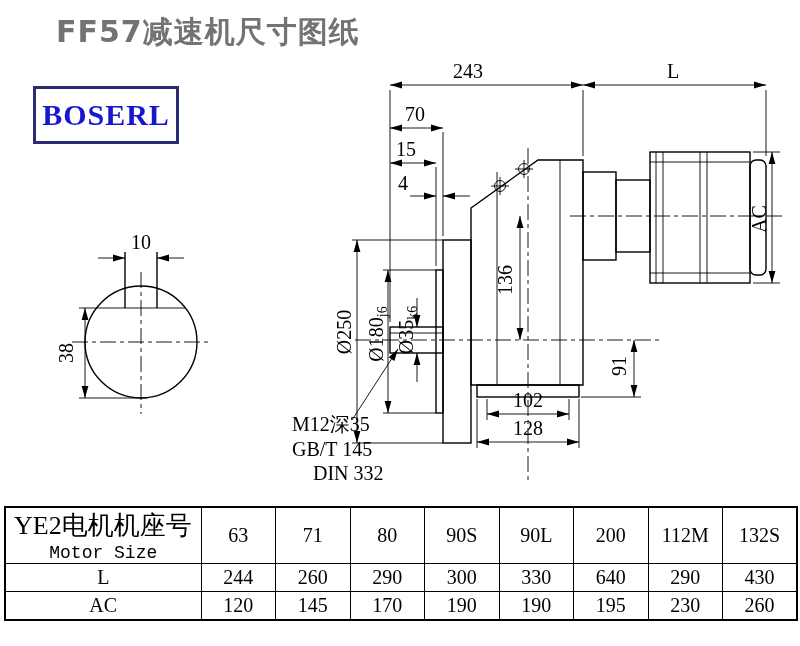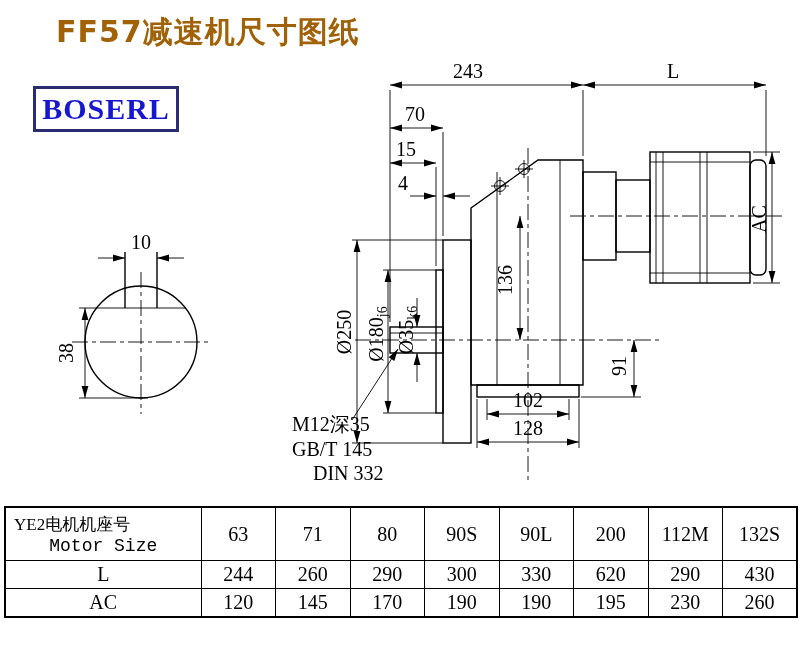--- a/index.html
+++ b/index.html
@@ -2,25 +2,25 @@
 <html><head>
 <meta charset="utf-8">
 <style>
   html,body{margin:0;padding:0;}
   body{
     width:800px;height:646px;position:relative;background:#fff;overflow:hidden;
     font-family:"Liberation Sans",sans-serif;
   }
   .title{
     position:absolute;left:56px;top:12px;
-    font-family:"DejaVu Sans",sans-serif;font-weight:bold;font-size:30px;color:#a16207;
+    font-family:"DejaVu Sans",sans-serif;font-weight:bold;font-size:30px;color:#737373;
     letter-spacing:1px;white-space:nowrap;
   }
   .logo{
-    position:absolute;left:33px;top:86px;width:146px;height:46px;box-sizing:border-box;
+    position:absolute;left:33px;top:86px;width:146px;height:58px;box-sizing:border-box;
     border:3px solid #2b2b72;display:flex;align-items:center;justify-content:center;
     font-family:"Liberation Serif",serif;font-weight:600;font-size:30px;color:#1717d0;
     letter-spacing:1px;background:#fff;
   }
   svg.drawing{position:absolute;left:0;top:0;}
   .ol{fill:none;stroke:#000;stroke-width:1.4;}
   .tl{fill:none;stroke:#000;stroke-width:0.9;}
   .cl{fill:none;stroke:#000;stroke-width:0.9;stroke-dasharray:16 4 4 4;}
   .dl{fill:none;stroke:#000;stroke-width:0.9;marker-start:url(#arr);marker-end:url(#arr);}
   .dle{fill:none;stroke:#000;stroke-width:0.9;marker-end:url(#arr);}
@@ -29,21 +29,21 @@
   table.spec{
     position:absolute;left:4px;top:506px;width:792px;border-collapse:collapse;
     border:2px solid #000;table-layout:fixed;background:#fff;
   }
   table.spec td{
     border:1px solid #000;text-align:center;vertical-align:middle;
     font-family:"Liberation Serif",serif;font-size:20px;color:#000;padding:0;
   }
   table.spec tr.hdr td{height:52px;}
   table.spec tr.row td{height:27px;}
-  .hc1{text-align:left;padding-left:8px;font-size:17px;}
+  .hc1{text-align:left;padding-left:8px;font-size:26px;}
   .hc2{text-align:center;font-family:"Liberation Mono",monospace;font-size:18px;}
 </style>
 </head>
 <body>
 
 <div class="title">FF57减速机尺寸图纸</div>
 <div class="logo">
   <span>BOSERL</span>
 </div>
 
@@ -202,21 +202,21 @@
     <td>112M</td>
     <td>132S</td>
   </tr>
   <tr class="row">
     <td>L</td>
     <td>244</td>
     <td>260</td>
     <td>290</td>
     <td>300</td>
     <td>330</td>
-    <td>620</td>
+    <td>640</td>
     <td>290</td>
     <td>430</td>
   </tr>
   <tr class="row">
     <td>AC</td>
     <td>120</td>
     <td>145</td>
     <td>170</td>
     <td>190</td>
     <td>190</td>

